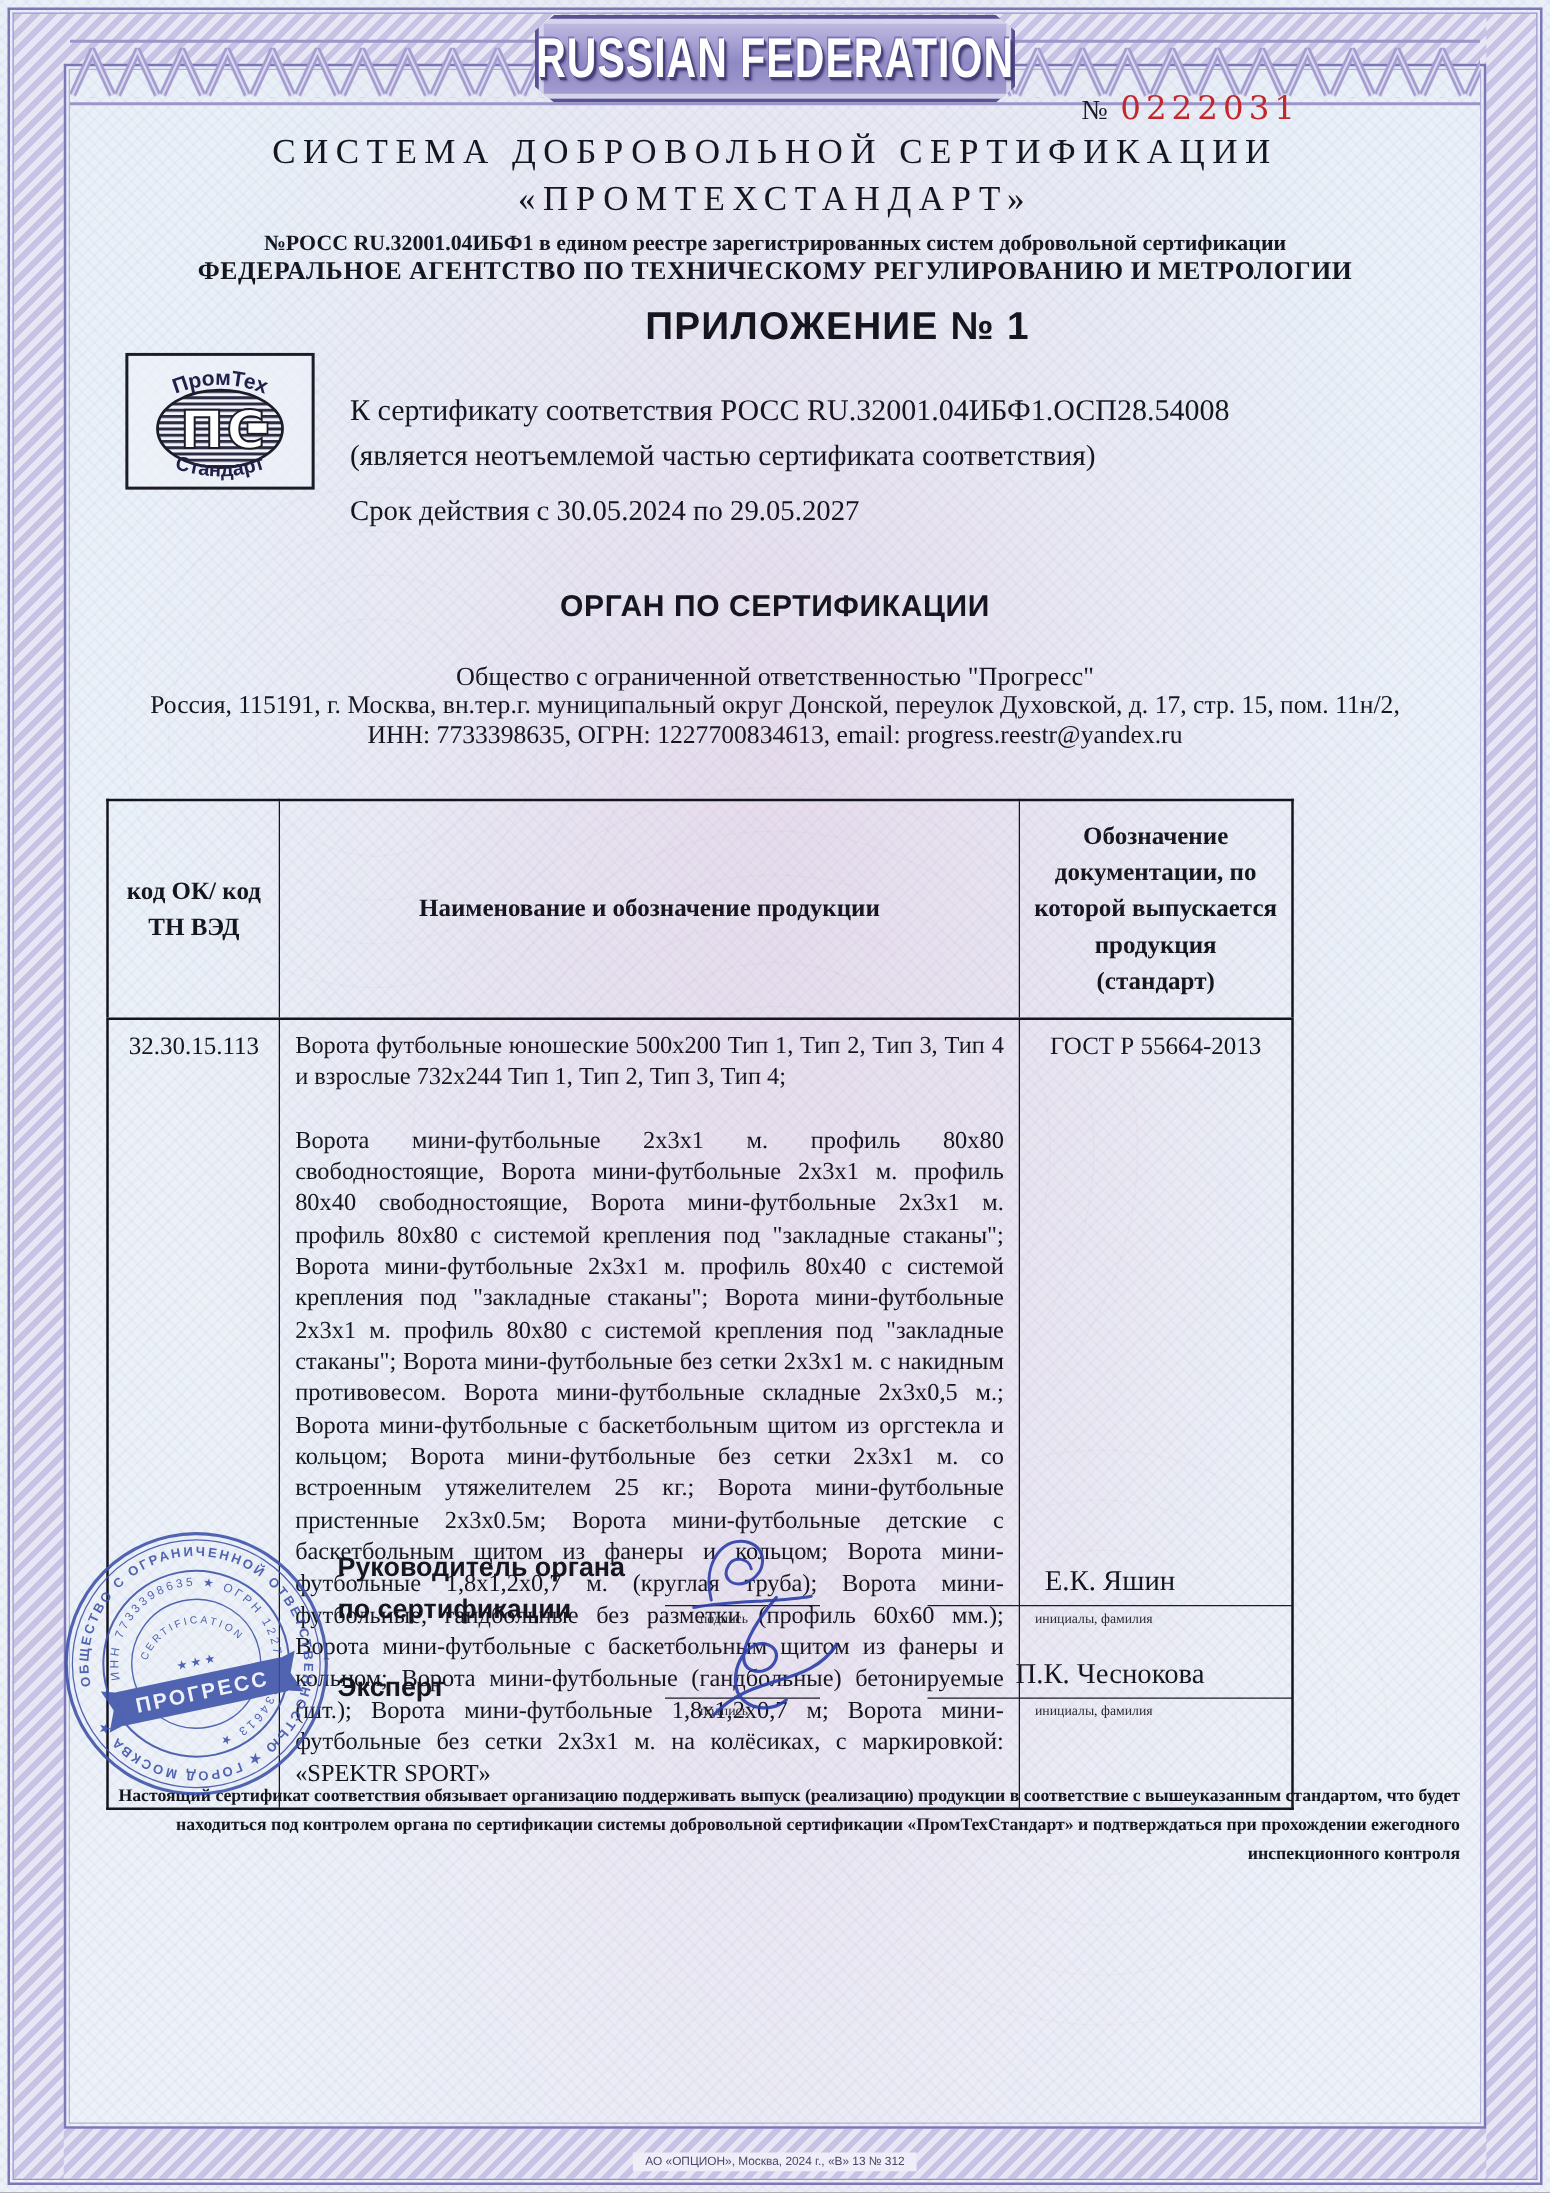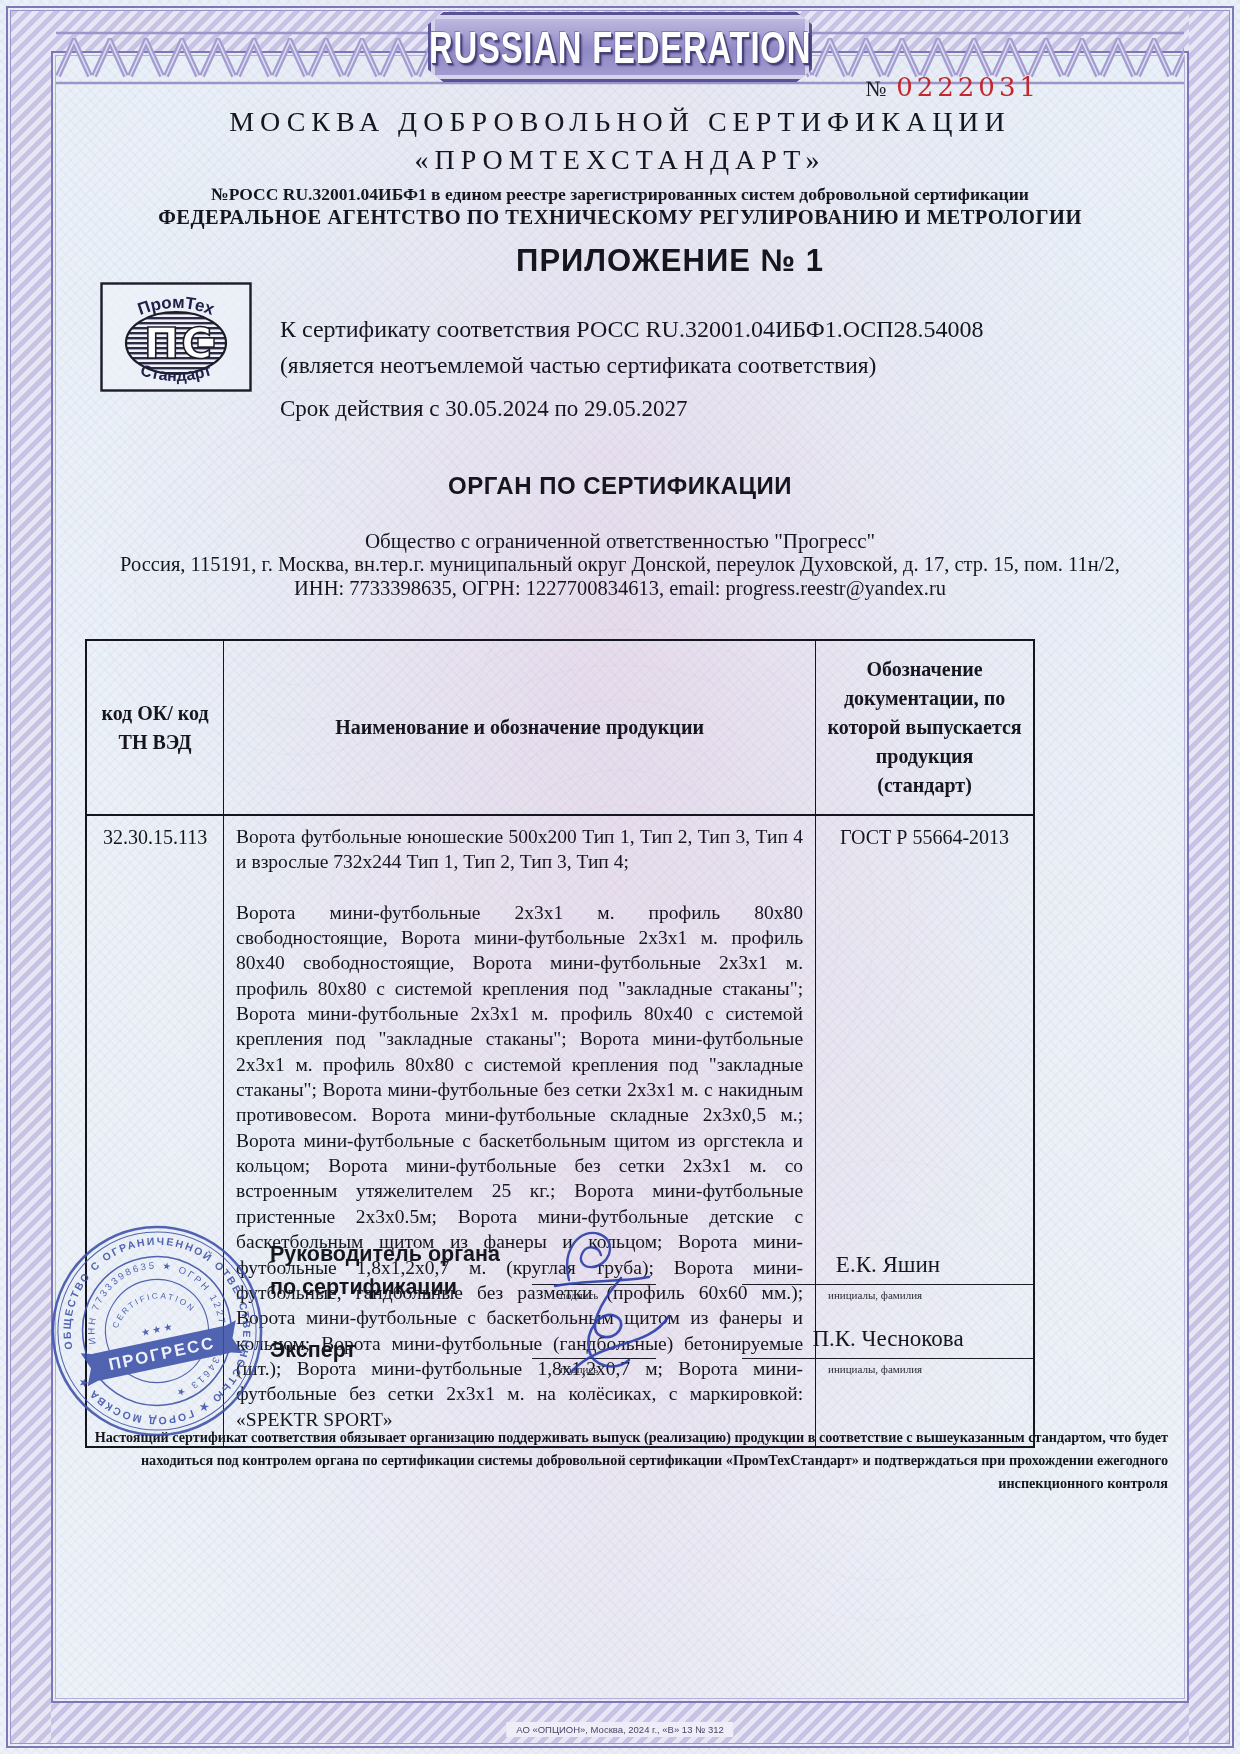--- a/index.html
+++ b/index.html
@@ -156,21 +156,21 @@
 
   <div class="badge">
     <span class="badge-text">RUSSIAN FEDERATION</span>
   </div>
 
   <div class="doc-number">
     <span class="no">№</span>
     <span class="num">0222031</span>
   </div>
 
-  <div class="abs center system-line1">МОСКВА ДОБРОВОЛЬНОЙ СЕРТИФИКАЦИИ</div>
+  <div class="abs center system-line1">СИСТЕМА ДОБРОВОЛЬНОЙ СЕРТИФИКАЦИИ</div>
   <div class="abs center system-line2">«ПРОМТЕХСТАНДАРТ»</div>
   <div class="abs center registry-line">№РОСС RU.32001.04ИБФ1 в едином реестре зарегистрированных систем добровольной сертификации</div>
   <div class="abs center agency-line">ФЕДЕРАЛЬНОЕ АГЕНТСТВО ПО ТЕХНИЧЕСКОМУ РЕГУЛИРОВАНИЮ И МЕТРОЛОГИИ</div>
   <div class="annex-title sans">ПРИЛОЖЕНИЕ № 1</div>
 
   <svg class="ptlogo" viewBox="0 0 152 110">
     <defs>
       <pattern id="hs" width="8" height="5" patternUnits="userSpaceOnUse">
         <rect width="8" height="5" fill="#f2f3fa"></rect>
         <rect width="8" height="2.4" fill="#2c2c44"></rect>

